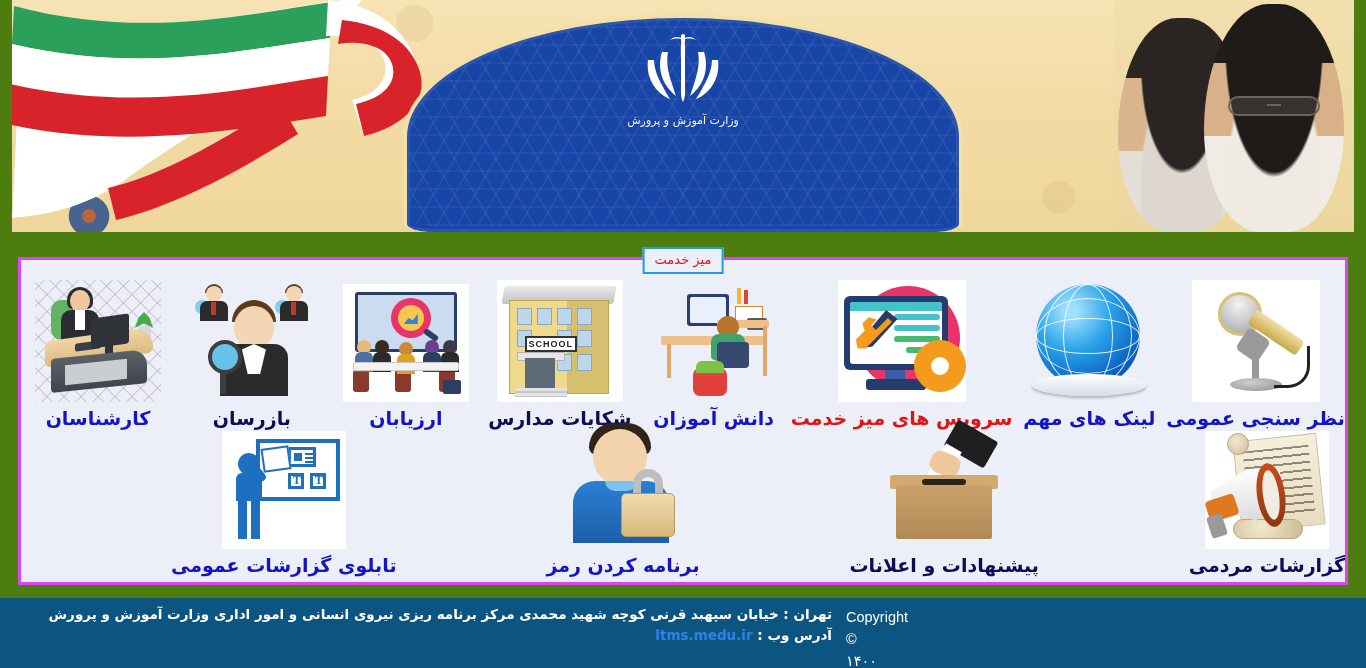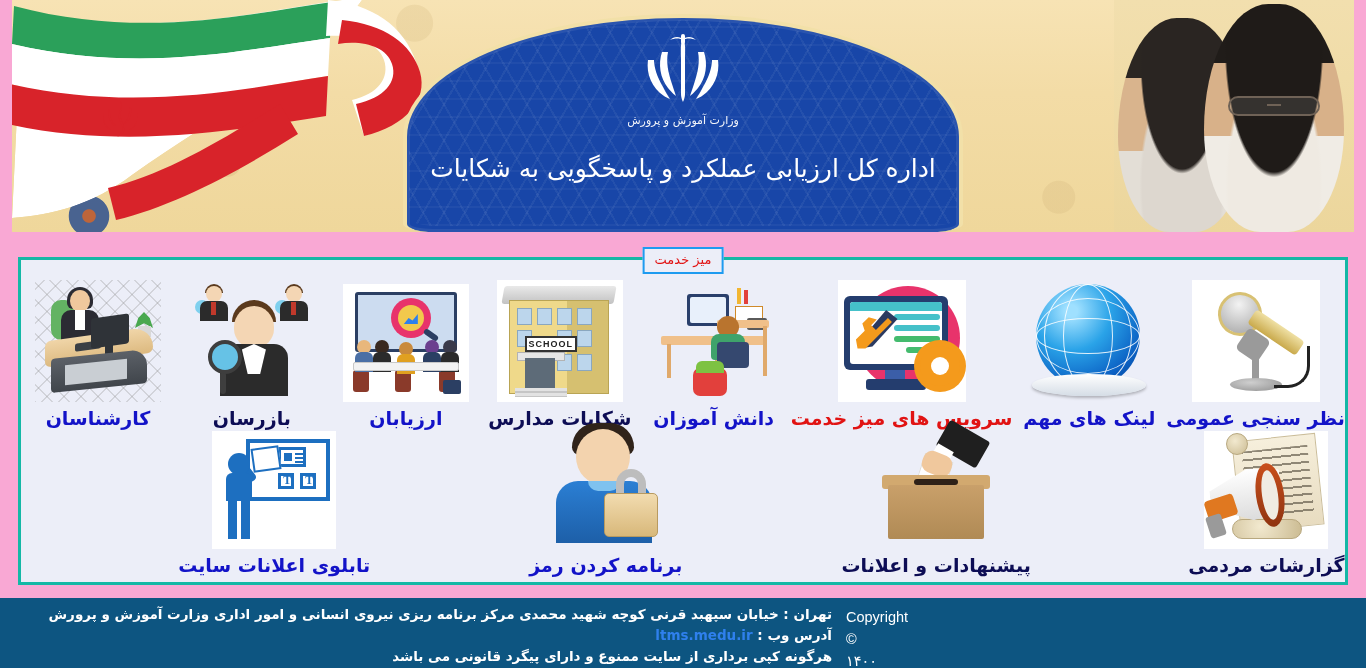--- a/index.html
+++ b/index.html
@@ -4,21 +4,21 @@
 <title>ltms.medu.ir</title>
 <style>
   * { box-sizing: border-box; }
   html, body {
     margin: 0; padding: 0;
     width: 1366px; height: 668px;
     overflow: hidden;
     background: #e8eaf6;
     font-family: "Liberation Sans", "DejaVu Sans", sans-serif;
   }
-  .page { position: relative; width: 1366px; height: 668px; background: #f9a8d4; }
+  .page { position: relative; width: 1366px; height: 668px; background: #4d7c0f; }
 
   
   .banner {
     position: absolute; top: 0; left: 12px;
     width: 1342px; height: 232px;
     overflow: hidden;
     background: linear-gradient(180deg,#f7e3b4 0%, #f3dca6 40%, #efd79b 100%);
   }
   .banner-pattern {
     position:absolute; inset:0;
@@ -104,21 +104,21 @@
   .office-line {
     position:absolute; left:50%; top:140px; transform:translateX(-50%);
     color:#ffffff; font-size:25px; white-space:nowrap;
     font-family:"DejaVu Sans", sans-serif; letter-spacing:.5px;
   }
 
   
   .panel {
     position:absolute; left:18px; top:257px;
     width:1330px; height:328px;
-    border:3px solid #14b8a6;
+    border:3px solid #d946ef;
     background:#eceef8;
   }
   .panel-tab {
     position:absolute; left:50%; transform:translateX(-50%);
     top:-13px; z-index:4;
     background:#eceef8; border:2px solid #1e9bf0;
     color:#e11313; font-size:13px; line-height:16px;
     padding:3px 10px 4px;
     font-family:"DejaVu Sans", sans-serif;
   }
@@ -433,21 +433,20 @@
           <path d="M43 4 c -3 6 -2 12 -2 22 c 0 12 0 20 0 34 c 0 4 2 8 2 8 c 0 0 2 -4 2 -8 c 0 -14 0 -22 0 -34 c 0 -10 1 -16 -2 -22 z"></path>
           <path d="M22 18 c -4 12 -2 26 6 36 c 4 5 8 8 8 8 c 0 0 -2 -6 -4 -12 c -4 -12 -6 -22 -4 -32 c -2 0 -4 0 -6 0 z"></path>
           <path d="M64 18 c 4 12 2 26 -6 36 c -4 5 -8 8 -8 8 c 0 0 2 -6 4 -12 c 4 -12 6 -22 4 -32 c 2 0 4 0 6 0 z"></path>
           <path d="M8 26 c -2 14 4 28 16 36 c 3 2 6 3 6 3 c 0 0 -4 -6 -7 -12 c -6 -10 -9 -20 -9 -27 c -2 0 -4 0 -6 0 z"></path>
           <path d="M78 26 c 2 14 -4 28 -16 36 c -3 2 -6 3 -6 3 c 0 0 4 -6 7 -12 c 6 -10 9 -20 9 -27 c 2 0 4 0 6 0 z"></path>
           <path d="M30 6 c 4 -4 10 -4 14 0 c -5 -2 -9 -2 -14 0 z M56 6 c -4 -4 -10 -4 -14 0 c 5 -2 9 -2 14 0 z"></path>
           <rect x="41" y="0" width="4" height="10" rx="2"></rect>
         </g>
       </svg>
       <div class="ministry-line">وزارت آموزش و پرورش</div>
-      <div class="office-line">اداره کل ارزیابی عملکرد و پاسخگویی به شکایات</div>
     </div>
 
     <div class="portraits">
       <div class="face face-a"></div>
       <div class="face face-b"></div>
       <div class="glasses"></div>
     </div>
   </div>
 
   <div class="panel">
@@ -704,37 +703,36 @@
           <div class="poster"></div>
           <div class="man">
                 <div class="a3"></div>
                 <div class="h3"></div>
                 <div class="b3"></div>
             <div class="lg lg1"></div>
                 <div class="lg lg2"></div>
               </div>
         </div>
           </div>
-        <div class="cap">تابلوی اعلانات سایت</div>
+        <div class="cap">تابلوی گزارشات عمومی</div>
       </div>
 
       <div class="cell"></div>
     </div>
   </div>
 
   <div class="footer">
     <div class="f-inner">
       <div class="f-left">
         <div>Copyright © ۱۴۰۰ Shakhes Rayane Sepahan</div>
 
       </div>
       <div class="f-right">
         <div>تهران : خیابان سپهبد قرنی کوچه شهید محمدی مرکز برنامه ریزی نیروی انسانی و امور اداری وزارت آموزش و پرورش</div>
         <div>
           <span>آدرس وب :</span>
           <a class="f-link" href="#">ltms.medu.ir</a>
         </div>
-        <div>هرگونه کپی برداری از سایت ممنوع و دارای پیگرد قانونی می باشد</div>
       </div>
     </div>
   </div>
 
 </div>
 
 </body></html>

